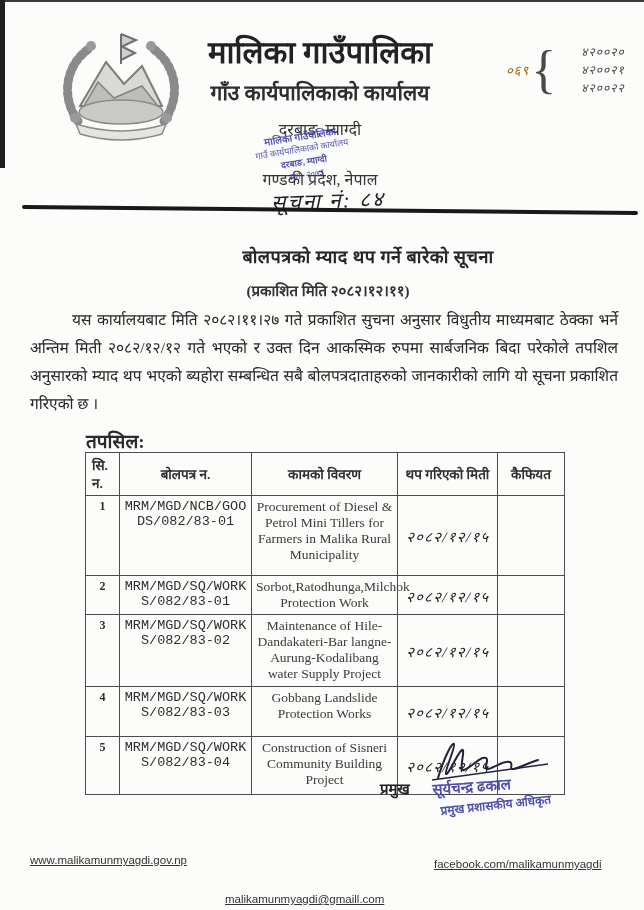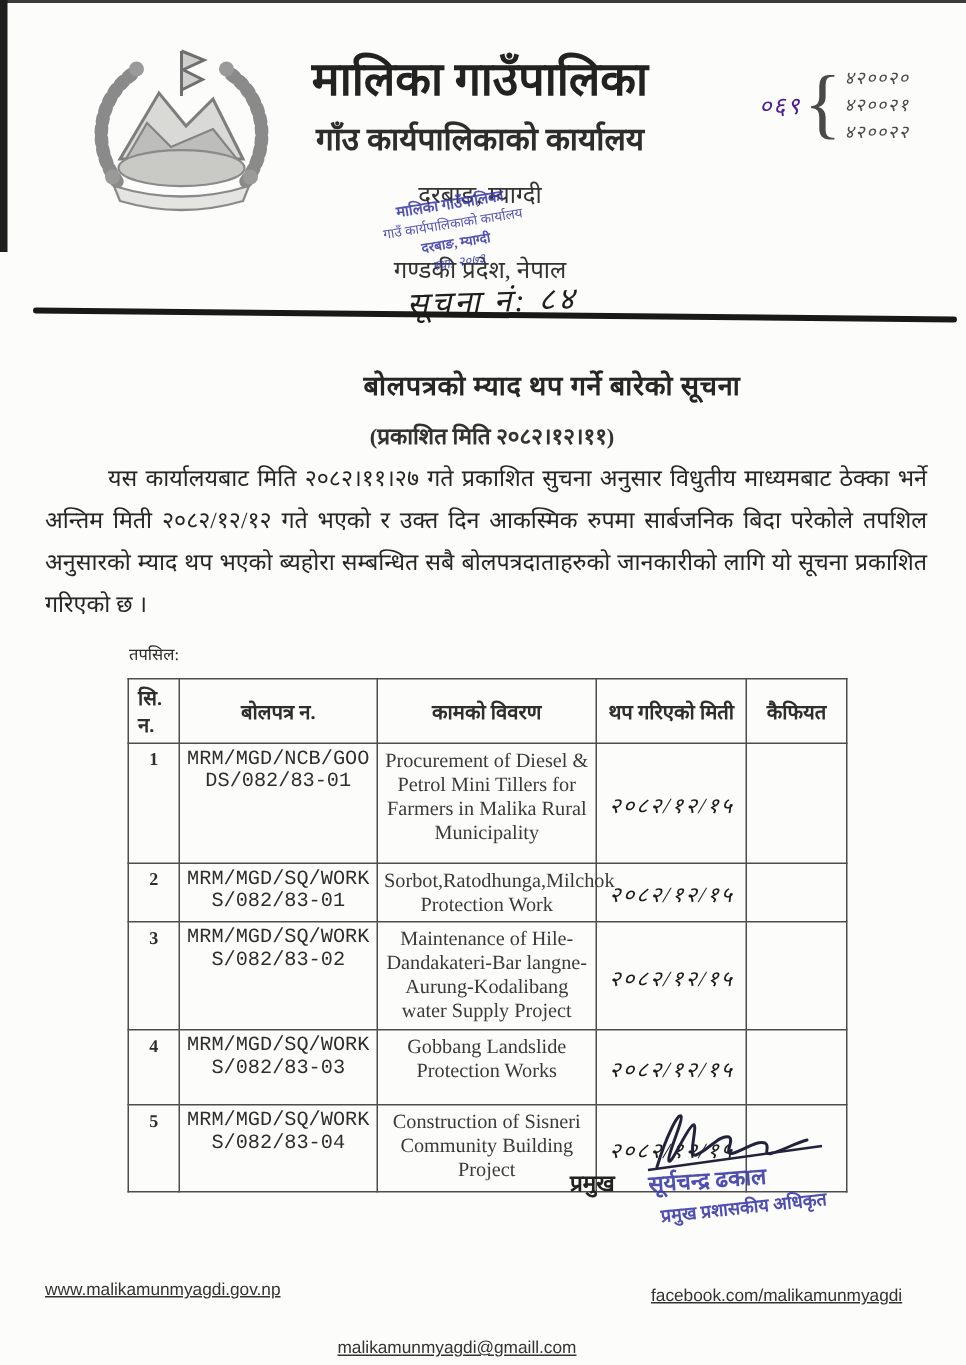--- a/index.html
+++ b/index.html
@@ -17,23 +17,23 @@
   .emblem{ position:absolute; left:58px; top:26px; width:126px; height:126px; }
   .hdr-title{ position:absolute; left:150px; top:30px; width:340px; text-align:center;
               font-size:31px; font-weight:bold; color:#222; }
   .hdr-office{ position:absolute; left:150px; top:78px; width:340px; text-align:center;
                font-size:21px; font-weight:bold; color:#2d2d2d; }
   .hdr-addr1{ position:absolute; left:170px; top:118px; width:300px; text-align:center;
               font-size:16px; color:#333; }
   .hdr-addr2{ position:absolute; left:170px; top:168px; width:300px; text-align:center;
               font-size:16px; color:#333; }
   .phones{ position:absolute; right:18px; top:40px; width:120px; display:flex; align-items:center; }
-  .phones .code{ font-size:16px; color:#4c1d95; font-style:italic; letter-spacing:1px; }
+  .phones .code{ font-size:13px; color:#a16207; font-style:italic; letter-spacing:1px; }
   .phones .brace{ font-size:52px; font-weight:200; color:#4a4a4a; line-height:60px; margin:0 2px; }
-  .phones ul{ list-style:none; }
+  .phones ul{ list-style:none;margin-left:23px; }
   .phones li{ font-size:12px; color:#4a4a4a; font-style:italic; letter-spacing:1px; line-height:18px; }
 
   .stamp-header{
     position:absolute; left:228px; top:130px; width:150px; text-align:center;
     transform:rotate(-9deg); color:#3d3daa; opacity:.88; line-height:13px;
   }
   .stamp-header .s1{ font-size:10px; font-weight:bold; }
   .stamp-header .s2{ font-size:9px; }
   .stamp-header .s3{ font-size:9px; font-weight:bold; }
   .stamp-header .s4{ font-size:9px; font-style:italic; }
@@ -51,21 +51,21 @@
   
   .notice-title{ position:absolute; left:0; top:244px; width:644px; text-align:center;
                  font-size:18px; font-weight:bold; color:#262626; letter-spacing:.5px;margin-left:46px; }
   .pub-date{ position:absolute; left:0; top:280px; width:644px; text-align:center;
              font-size:15px; font-weight:bold; color:#333;padding-left:12px; }
   .body-par{
     position:absolute; left:30px; top:306px; width:588px;
     font-size:15.5px; line-height:28px; text-align:justify; color:#262626;
     text-indent:42px;
   }
-  .tapasil{ position:absolute; left:86px; top:428px; font-size:11px; font-weight:normal; color:#2b2b2b; }
+  .tapasil{ position:absolute; left:86px; top:428px; font-size:19px; font-weight:bold; color:#2b2b2b; }
 
   
   .tender-table{
     position:absolute; left:85px; top:452px; width:479px;
     border-collapse:collapse; table-layout:fixed;
     font-size:13px; color:#2e2e2e;
   }
   .tender-table th, .tender-table td{
     border:1px solid #4d4d4d; vertical-align:top; padding:3px 4px; text-align:center;
   }

